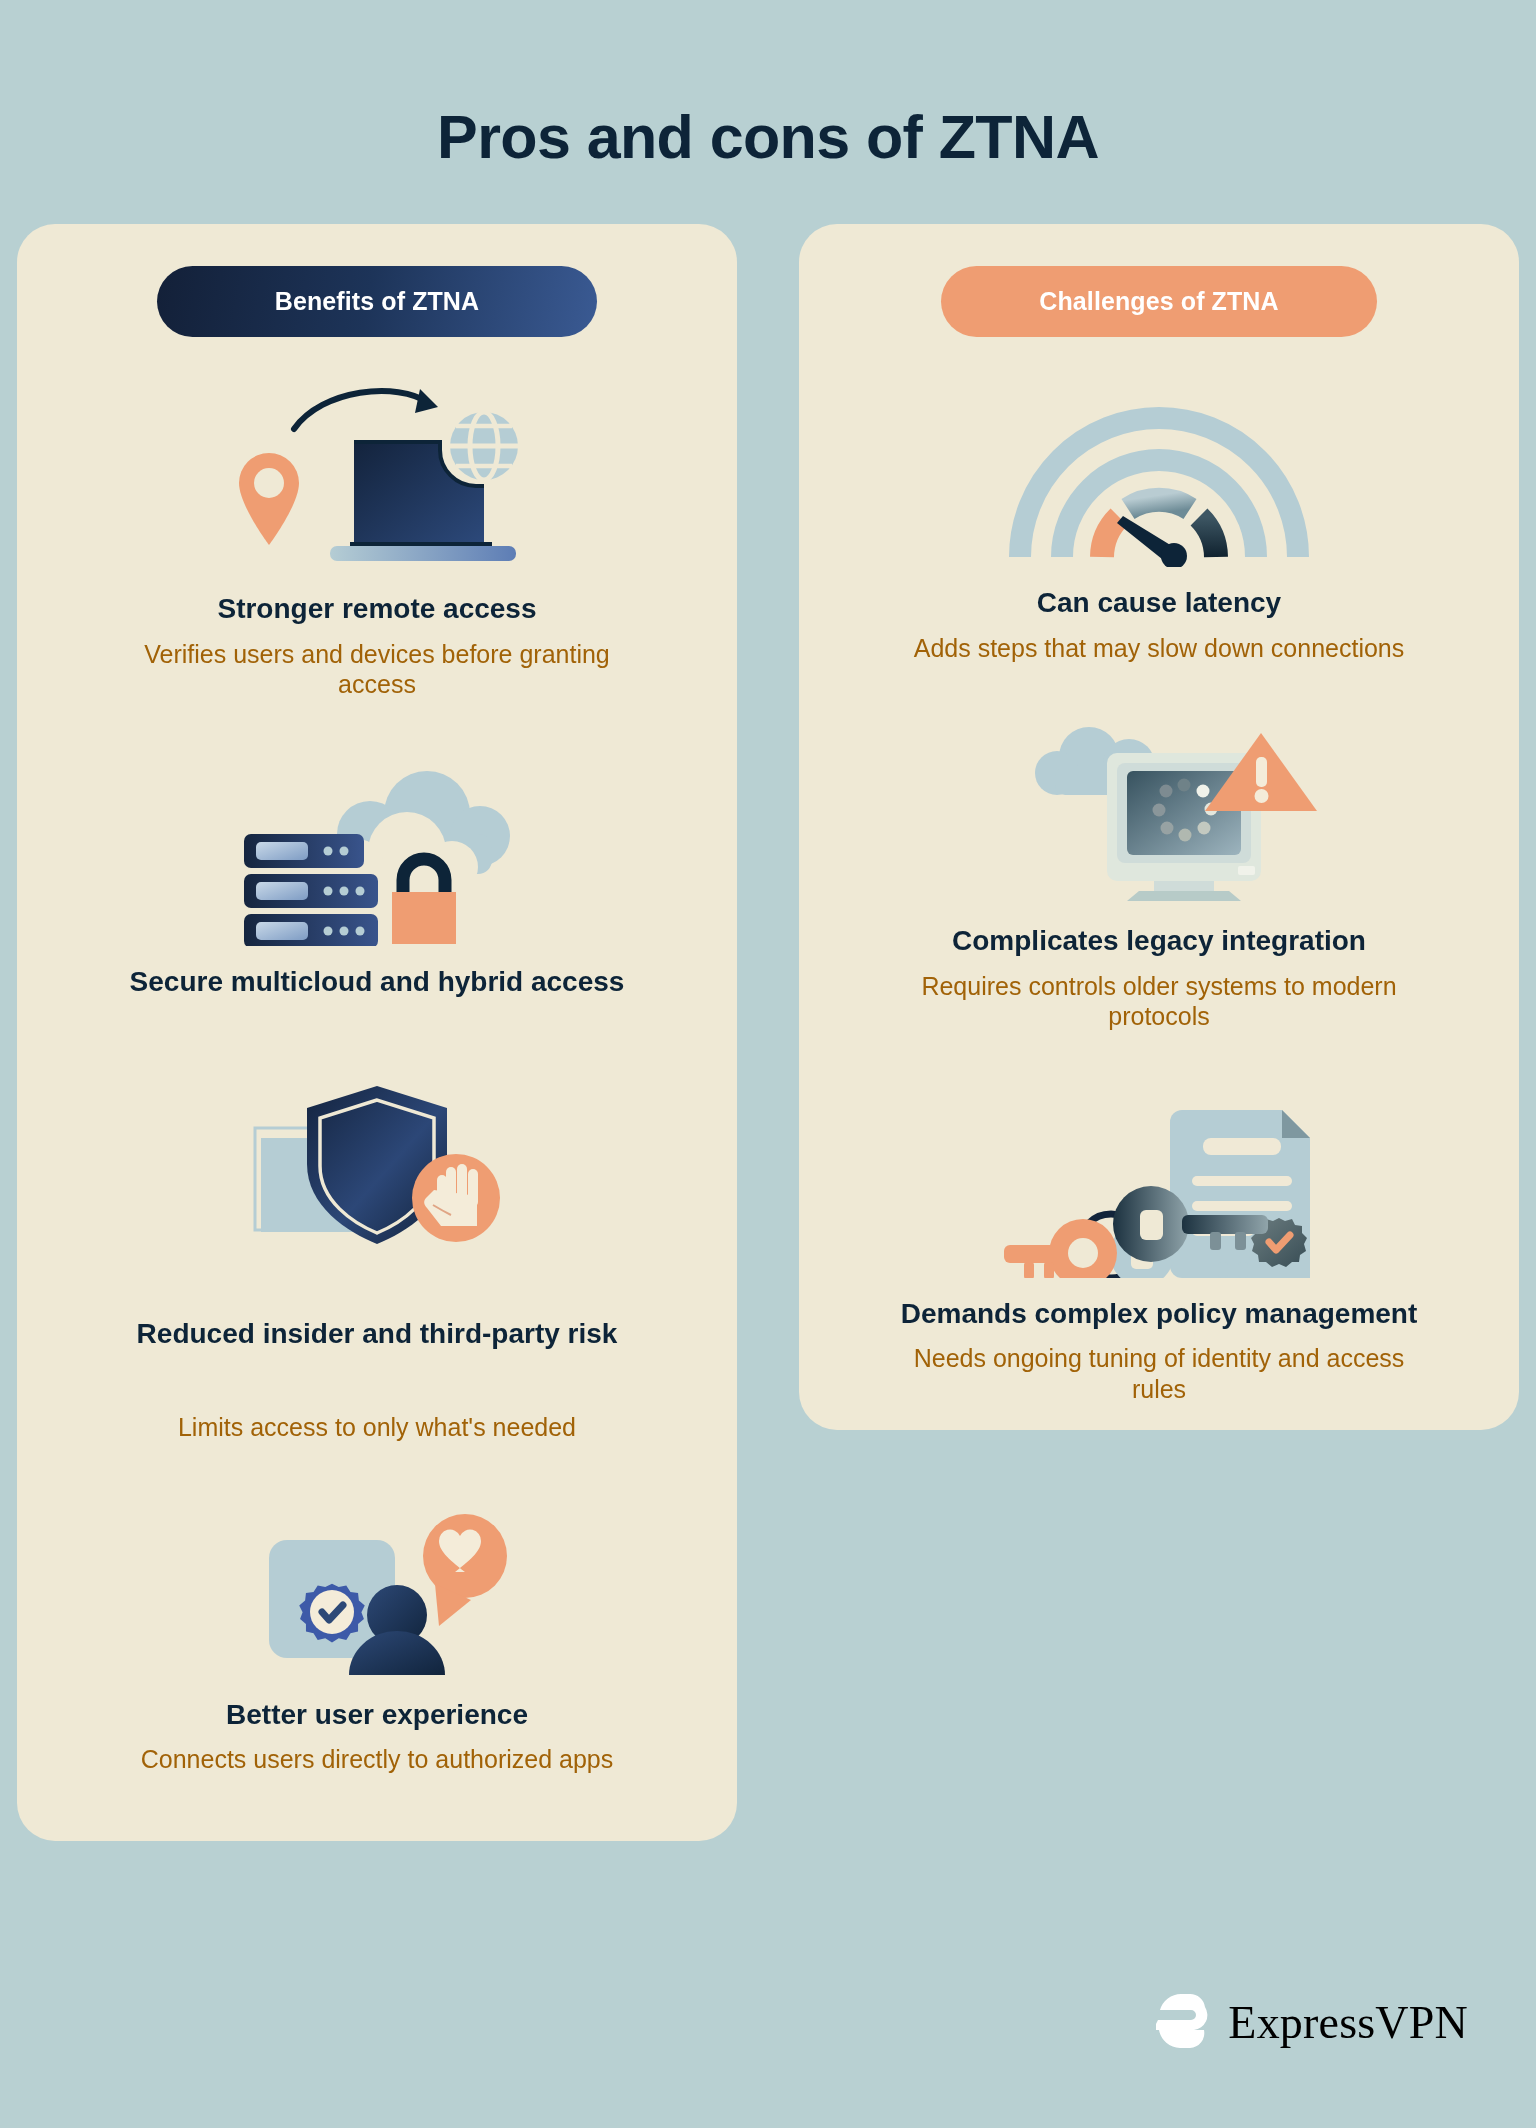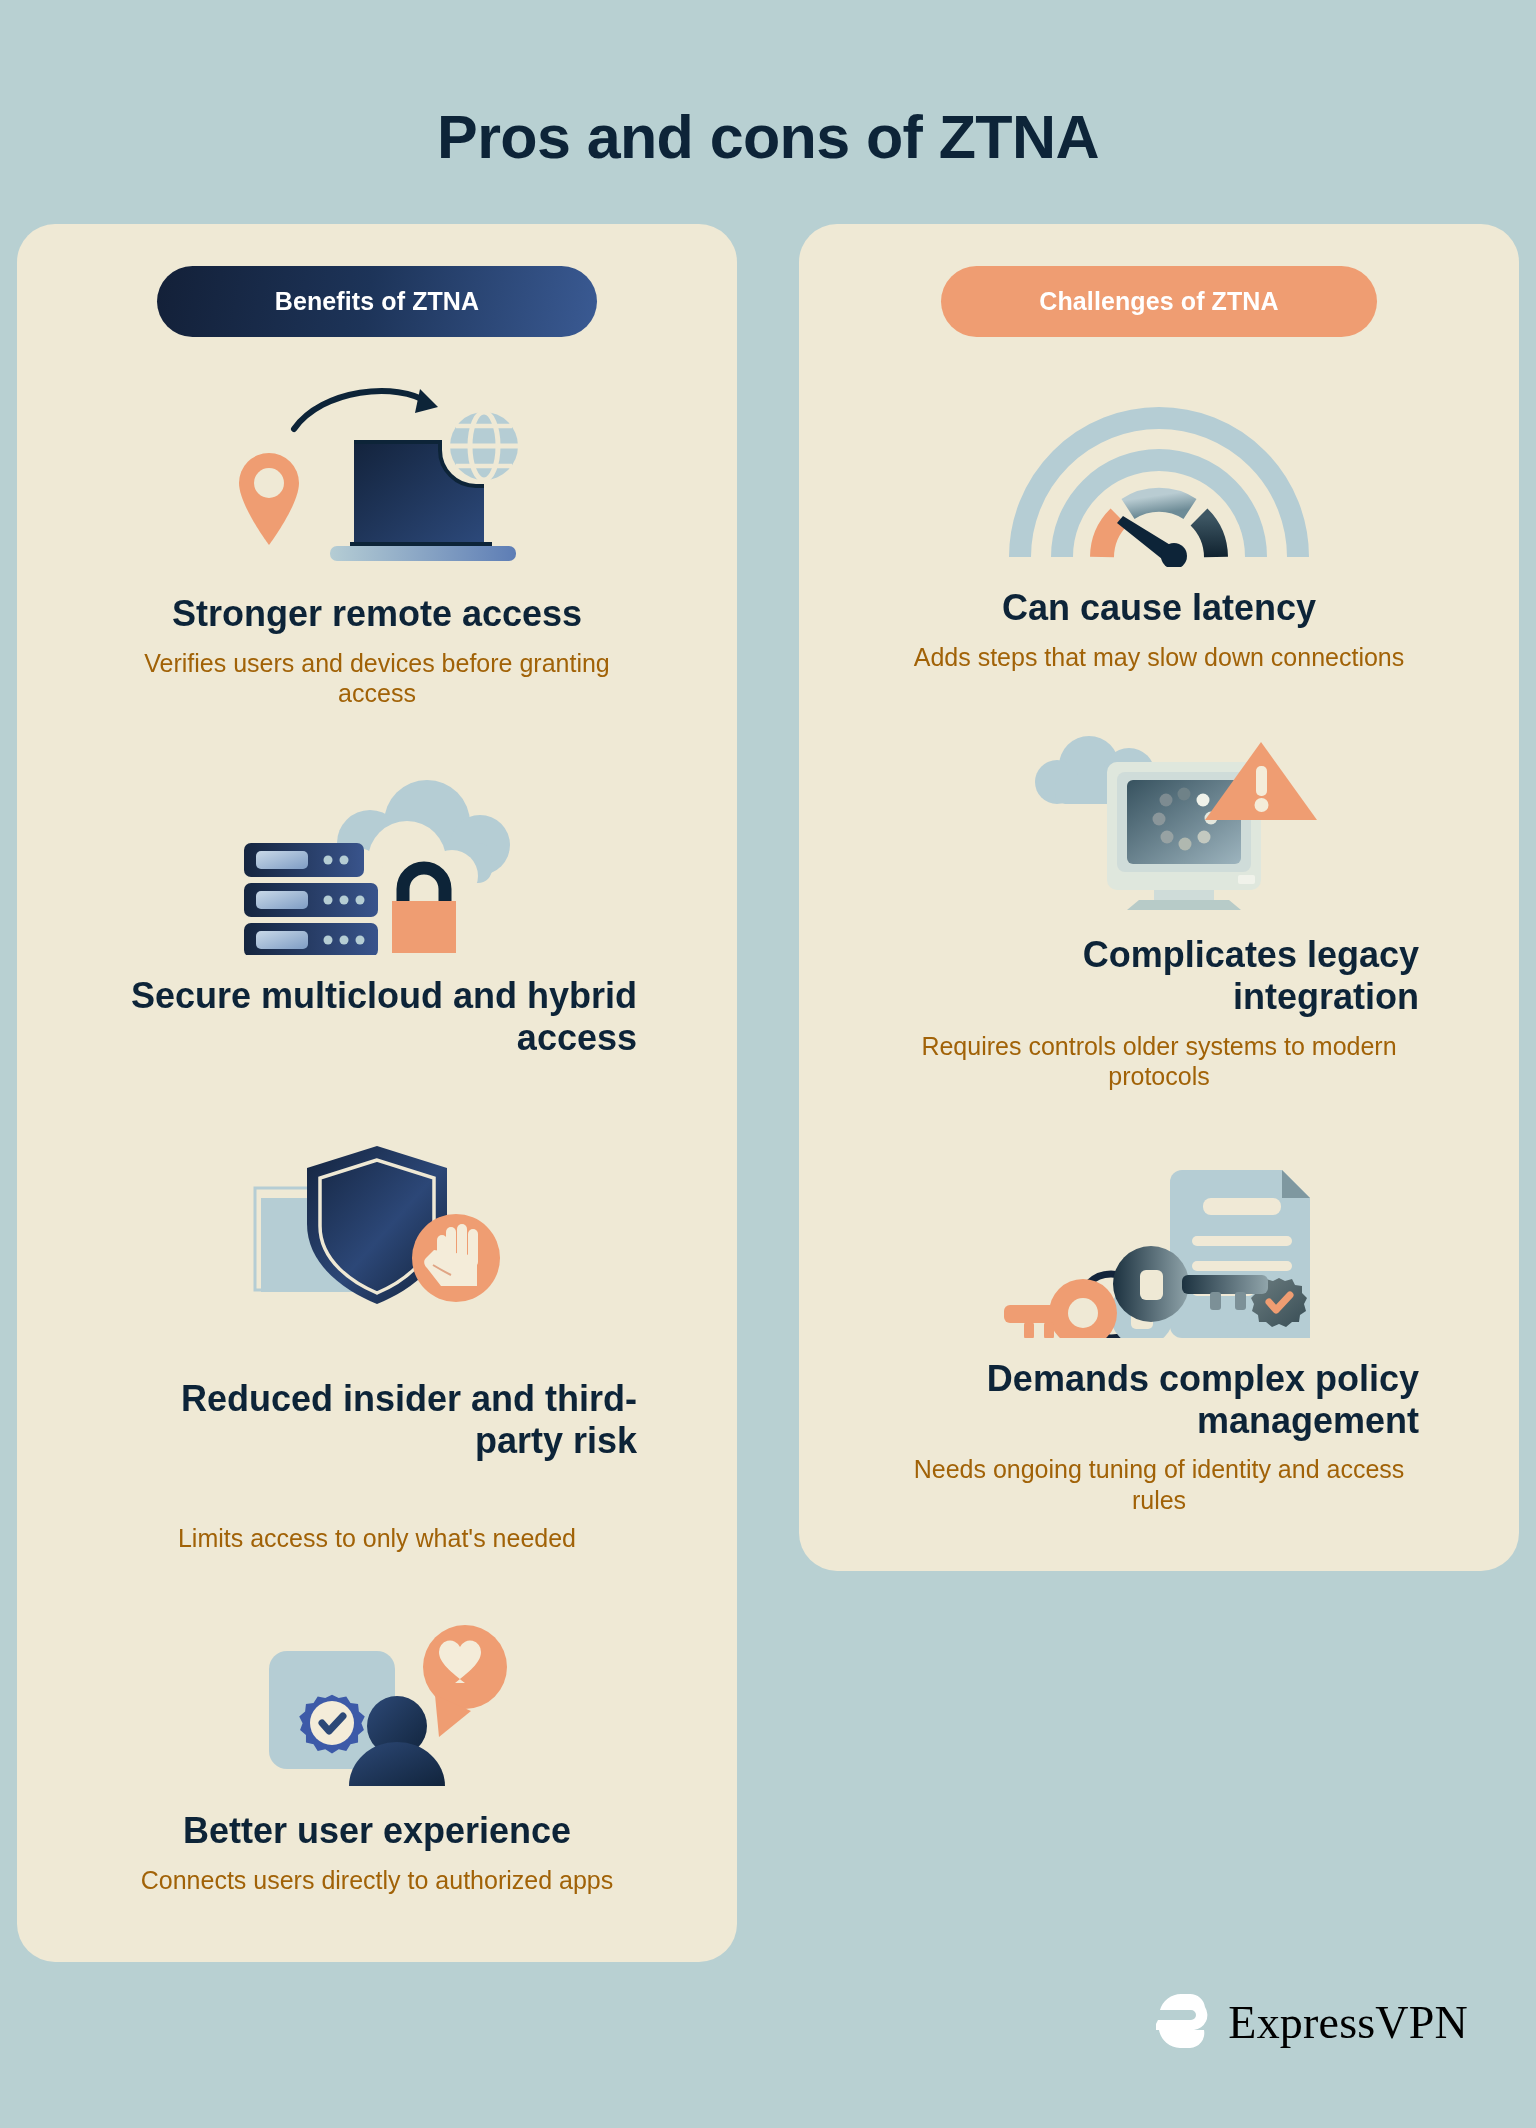--- a/index.html
+++ b/index.html
@@ -38,21 +38,21 @@
     background: #efe9d5;
     border-radius: 38px;
     width: 720px;
     padding: 42px 34px 60px 34px;
     display: flex;
     flex-direction: column;
     align-items: center;
   }
 
   .card-benefits { padding-bottom: 66px; }
-  .card-challenges { padding-bottom: 56px; }
+  .card-challenges { padding-bottom: 26px; }
 
   .pill {
     border-radius: 999px;
     color: #ffffff;
     font-size: 25px;
     font-weight: bold;
     text-align: center;
     padding: 21px 58px;
     min-width: 440px;
     letter-spacing: 0.1px;
@@ -73,21 +73,21 @@
   }
 
   .icon-wrap {
     width: 100%;
     display: flex;
     justify-content: center;
     align-items: flex-end;
   }
 
   .item-title {
-    font-size: 36px;
+    font-size: 28px;
     font-weight: bold;
     color: #0d2438;
     text-align: right;
     line-height: 1.16;
     margin-top: 20px;
     max-width: 520px;
   }
 
   .item-desc {
     font-size: 25px;

